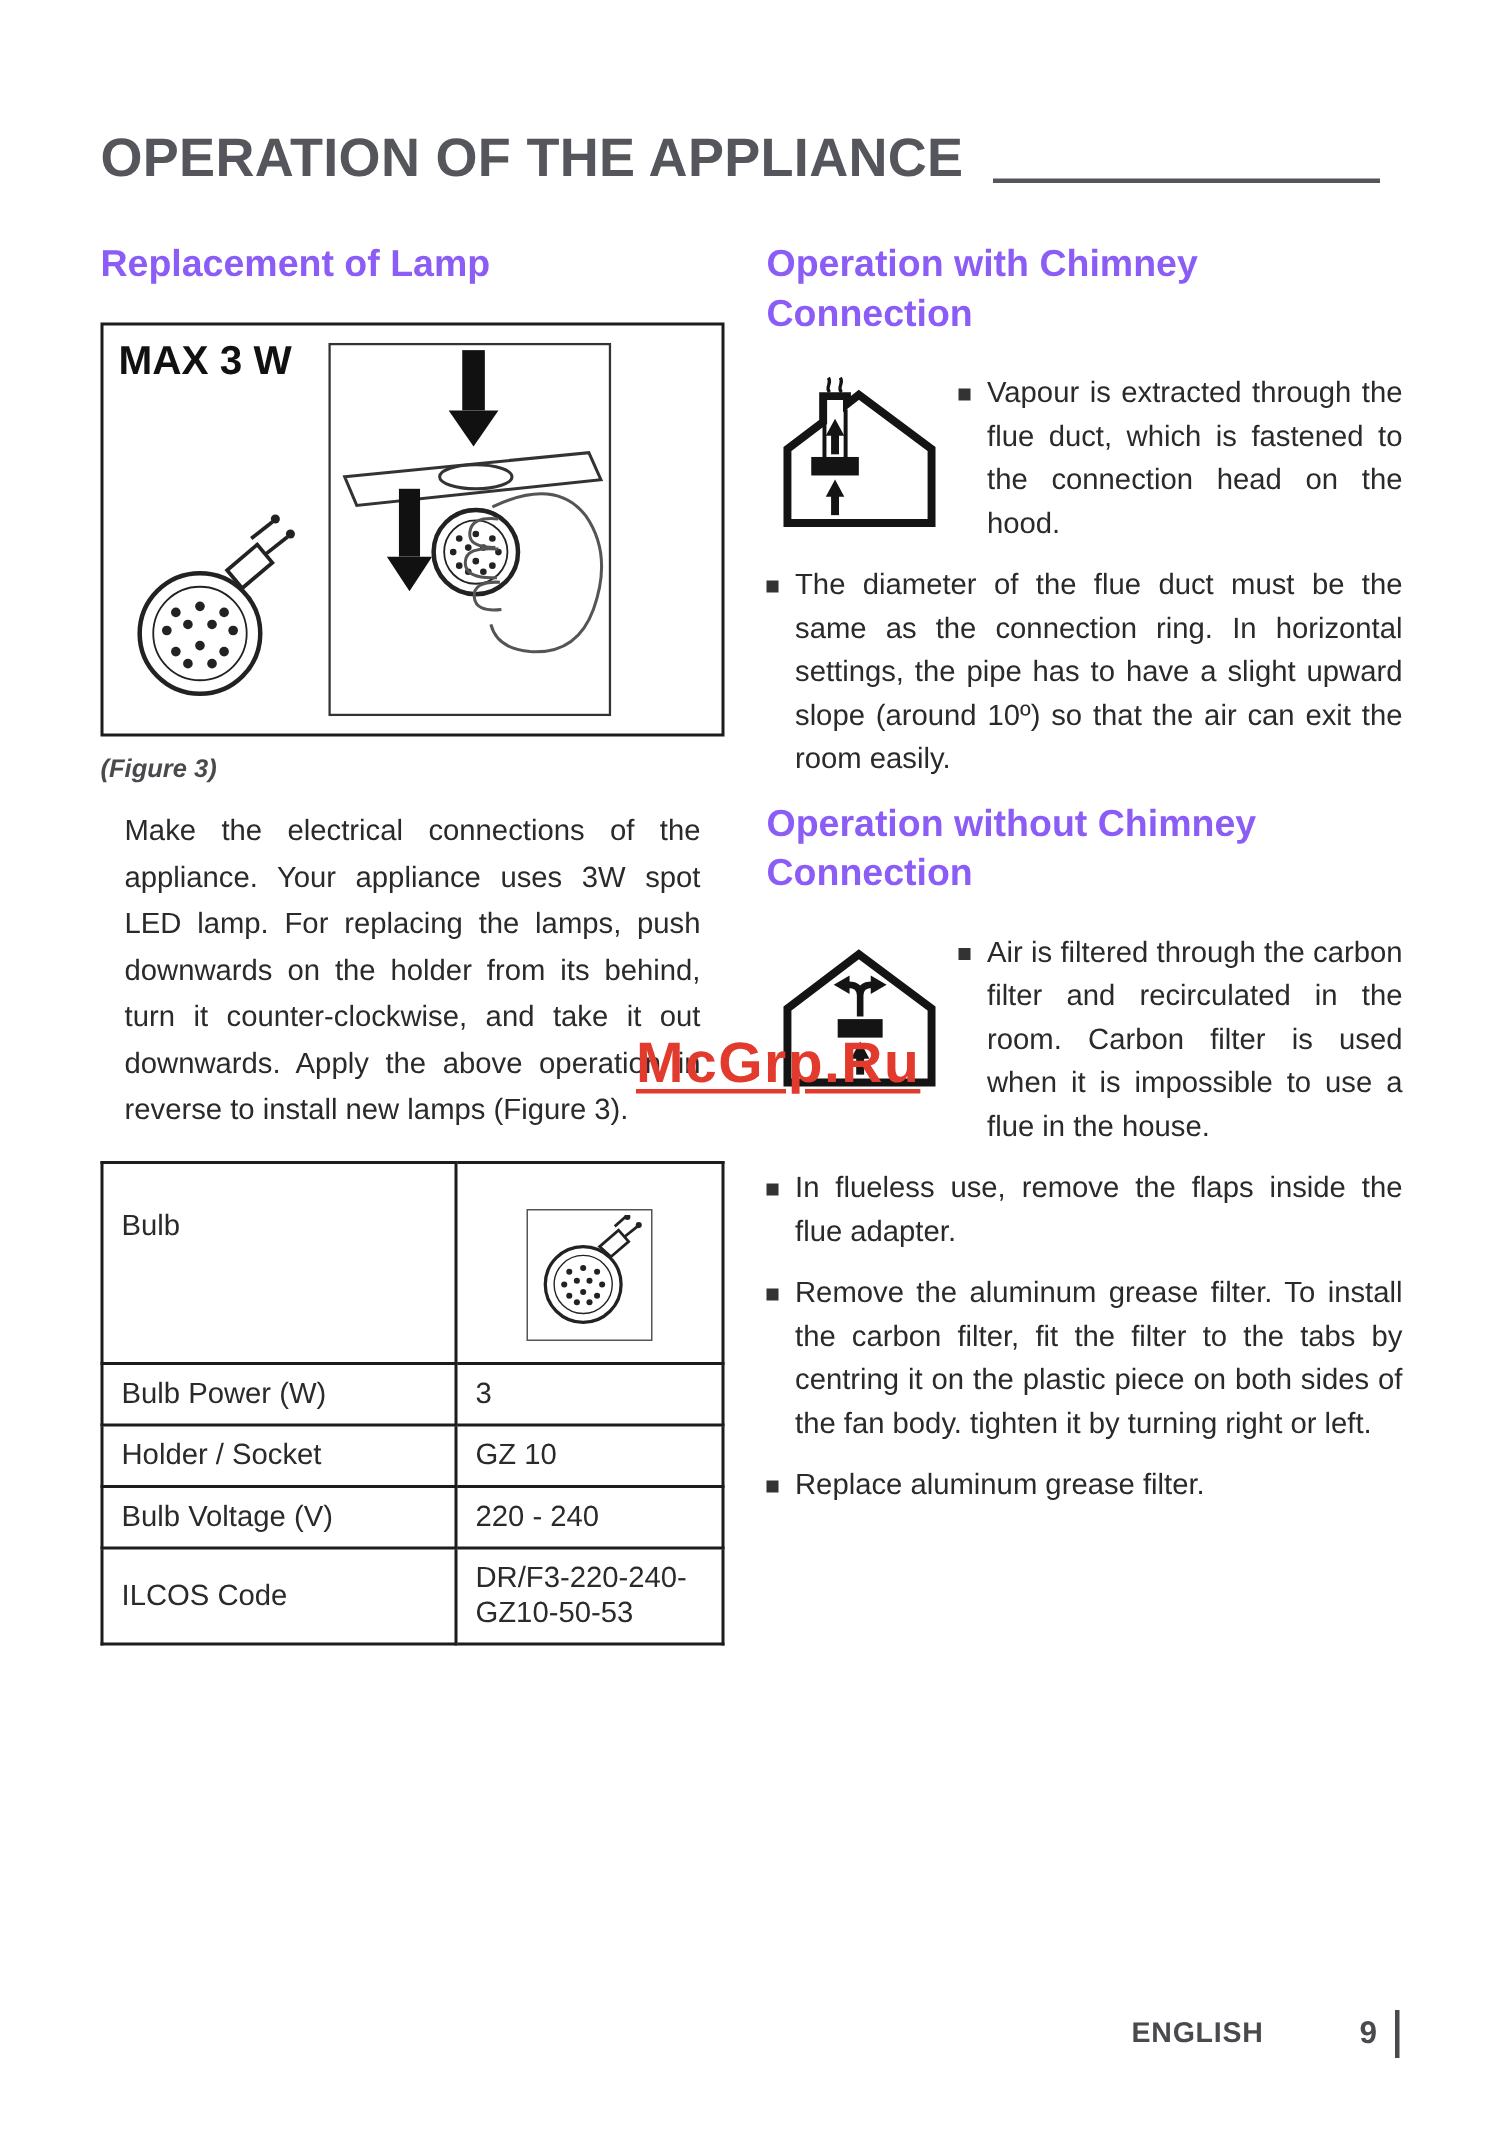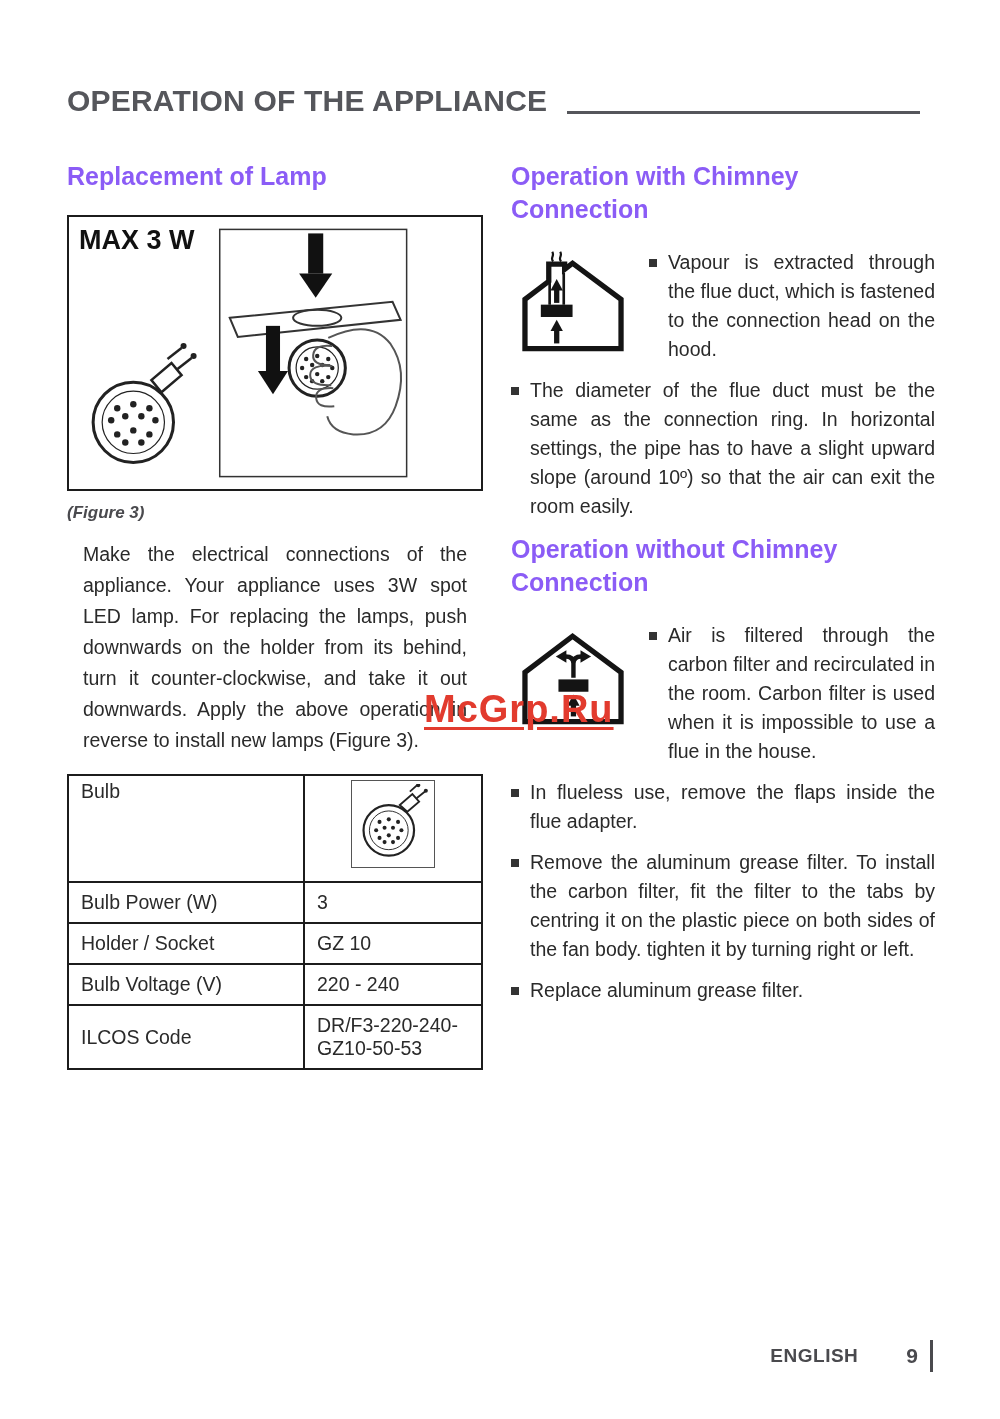--- a/index.html
+++ b/index.html
@@ -5,21 +5,21 @@
   html,body{margin:0;padding:0;}
   body{
     width:1000px;height:1419px;position:relative;background:#ffffff;
     font-family:"Liberation Sans", sans-serif;color:#2a2a2a;
     -webkit-font-smoothing:antialiased;
   }
   .page{position:absolute;inset:0;overflow:hidden;}
 
   
   .title-row{position:absolute;left:67px;right:80px;top:84px;display:flex;align-items:flex-end;}
-  .main-title{margin:0;font-size:30px;font-weight:bold;color:#55565b;letter-spacing:.2px;white-space:nowrap;}
+  .main-title{margin:0;font-size:36px;font-weight:bold;color:#55565b;letter-spacing:.2px;white-space:nowrap;}
   .title-rule{flex:1;border-bottom:3px solid #55565b;margin-left:20px;margin-bottom:4px;}
 
   
   .left-col{position:absolute;left:67px;top:160px;width:416px;}
   .right-col{position:absolute;left:511px;top:160px;width:424px;}
 
   .section-title{margin:0 0 22px 0;font-size:25px;line-height:33px;font-weight:bold;color:#8b5cf6;max-width:352px;}
   .section-title.mt{}
 
   
@@ -28,43 +28,43 @@
   .max-label{position:absolute;left:10px;top:8px;font-size:27px;font-weight:bold;color:#111;z-index:2;}
   .figure-caption{margin:12px 0 16px 0;font-size:17px;font-weight:bold;color:#4a4a4e;font-style:italic;}
 
   
   .body-par{margin:16px;font-size:19.5px;line-height:31px;text-align:justify;color:#2a2a2a;}
 
   
   .spec-table{width:100%;border-collapse:collapse;margin-top:18px;font-size:19.5px;color:#2a2a2a;}
   .spec-table td{border:2px solid #1c1c1c;padding:8px 12px;vertical-align:middle;}
   .spec-table td.lbl{width:210px;}
-  .spec-table tr.bulb-row td{height:92px;vertical-align:top;padding-top:4px;}
+  .spec-table tr.bulb-row td{height:92px;vertical-align:top;padding-top:30px;}
   .bulb-cell{text-align:center;}
   .bulb-box{display:inline-block;border:1.5px solid #555;padding:3px;background:#fff;}
   .bulb-box svg{display:block;width:76px;height:80px;}
 
   
-  .icon-row{display:flex;gap:14px;margin-bottom:12px;}
+  .icon-row{display:flex;gap:4px;margin-bottom:12px;}
   .house-icon{width:124px;height:104px;flex:none;margin-top:2px;}
   .bullet{display:flex;gap:11px;margin-bottom:12px;}
   .bullet .marker{width:8px;height:8px;background:#333;flex:none;margin-top:11px;}
   .bullet .btext{display:block;font-size:19.5px;line-height:29px;text-align:justify;color:#2a2a2a;}
   .icon-row .bullet{margin-bottom:0;flex:1;}
 
   
   .watermark{
     position:absolute;left:424px;top:688px;z-index:5;
     color:#e23b2e;font-size:38px;font-weight:bold;letter-spacing:1px;
     text-decoration:underline;text-underline-offset:5px;
   }
 
   
   .footer{position:absolute;right:67px;top:1340px;display:flex;align-items:center;}
-  .footer-lang{font-size:19px;font-weight:bold;color:#4a4a4e;letter-spacing:.5px;margin-right:48px;}
+  .footer-lang{font-size:19px;font-weight:bold;color:#4a4a4e;letter-spacing:.5px;margin-right:64px;}
   .footer-page{font-size:21px;font-weight:bold;color:#4a4a4e;}
   .footer-bar{width:3px;height:32px;background:#4a4a4e;margin-left:12px;}
 </style>
 </head>
 <body>
 
 <div class="page">
 
   <header class="title-row">
     <h1 class="main-title">OPERATION OF THE APPLIANCE</h1>

